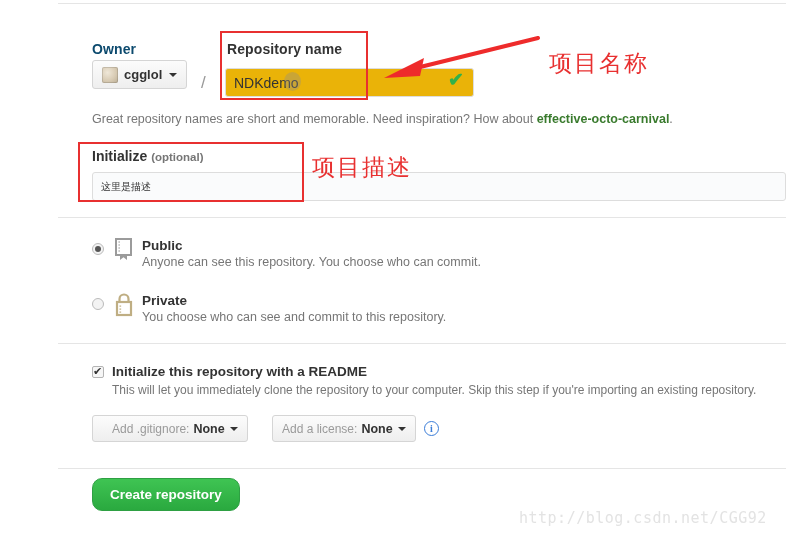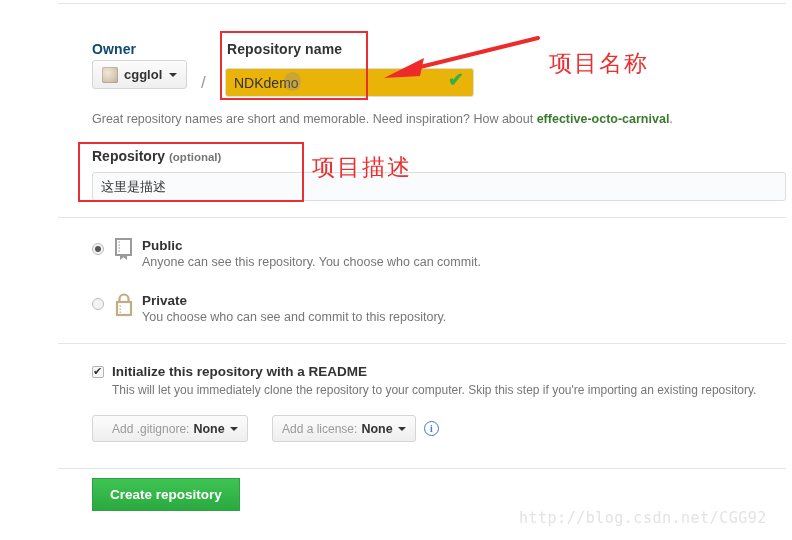--- a/index.html
+++ b/index.html
@@ -156,21 +156,21 @@
   .desc-input {
     position: absolute;
     left: 92px; top: 172px;
     width: 694px;
     height: 29px;
     box-sizing: border-box;
     border: 1px solid #dddddd;
     border-radius: 3px;
     background: #fafbfc;
     font-family: "Liberation Sans", sans-serif;
-    font-size: 13px;
+    font-size: 10px;
     color: #333;
     padding: 0 8px;
     outline: none;
   }
 
   
   .vis-row { position: absolute; }
   .vis-public  { left: 92px; top: 238px; }
   .vis-private { left: 92px; top: 293px; }
 
@@ -290,21 +290,21 @@
     box-sizing: border-box;
   }
 
   
   .create-btn {
     position: absolute;
     left: 92px; top: 478px;
     height: 33px;
     box-sizing: border-box;
     border: 1px solid #2ea043;
-    border-radius: 0;
+    border-radius: 10px;
     background: linear-gradient(#3fc453, #2aa93f);
     color: #ffffff;
     font-family: "Liberation Sans", sans-serif;
     font-size: 13.5px;
     font-weight: bold;
     padding: 0 17px;
     cursor: pointer;
   }
 
   
@@ -365,21 +365,21 @@
   <div class="repo-label">Repository name</div>
   <input class="repo-input" value="NDKdemo" style="">
   <div class="cursor-blob"></div>
   <div class="check-ok">✔</div>
 
   <div class="hint">
     <span>Great repository names are short and memorable. Need inspiration? How about </span><span class="suggest">effective-octo-carnival</span><span>.</span>
   </div>
 
   <div class="desc-label">
-    <span>Repository</span>
+    <span>Initialize</span>
     <span class="opt">(optional)</span>
   </div>
   <input class="desc-input" value="这里是描述" style="">
 
   <div class="divider d-priv"></div>
 
   <div class="vis-row vis-public">
     <span class="radio checked"></span>
     <span class="ico-repo">
       <svg width="19" height="24" viewBox="0 0 19 24">

